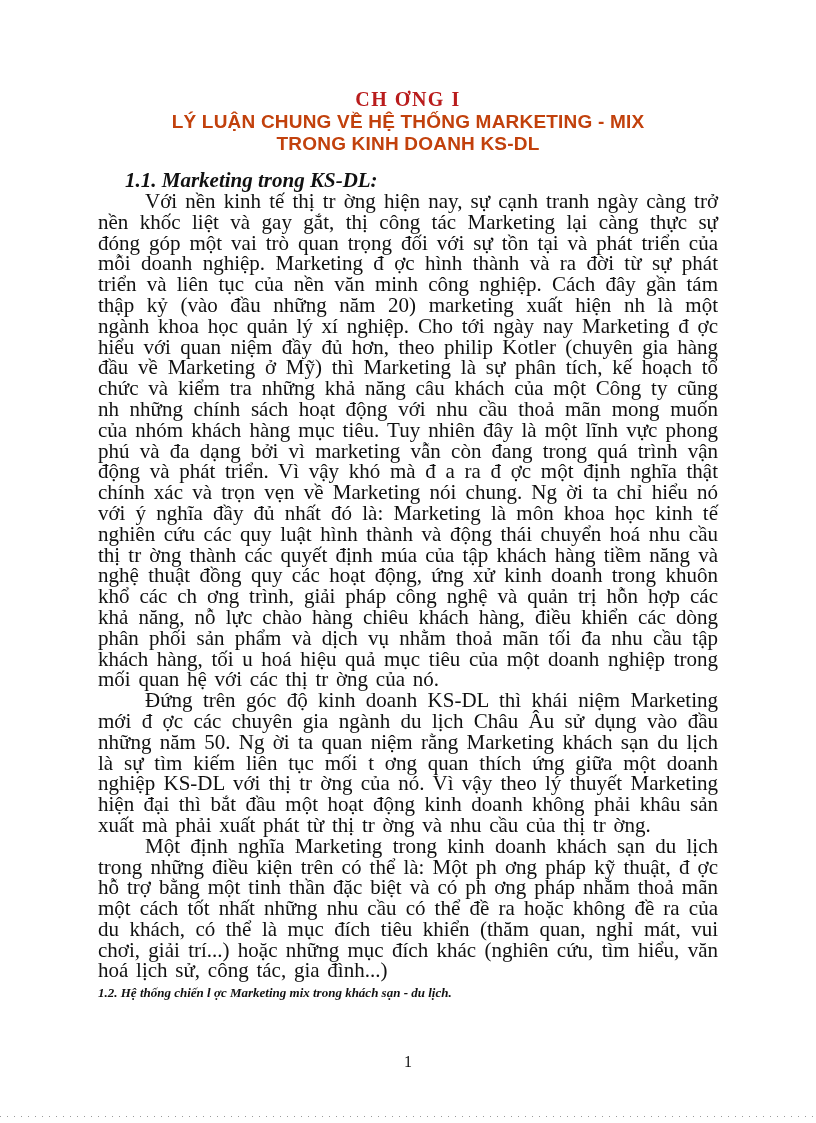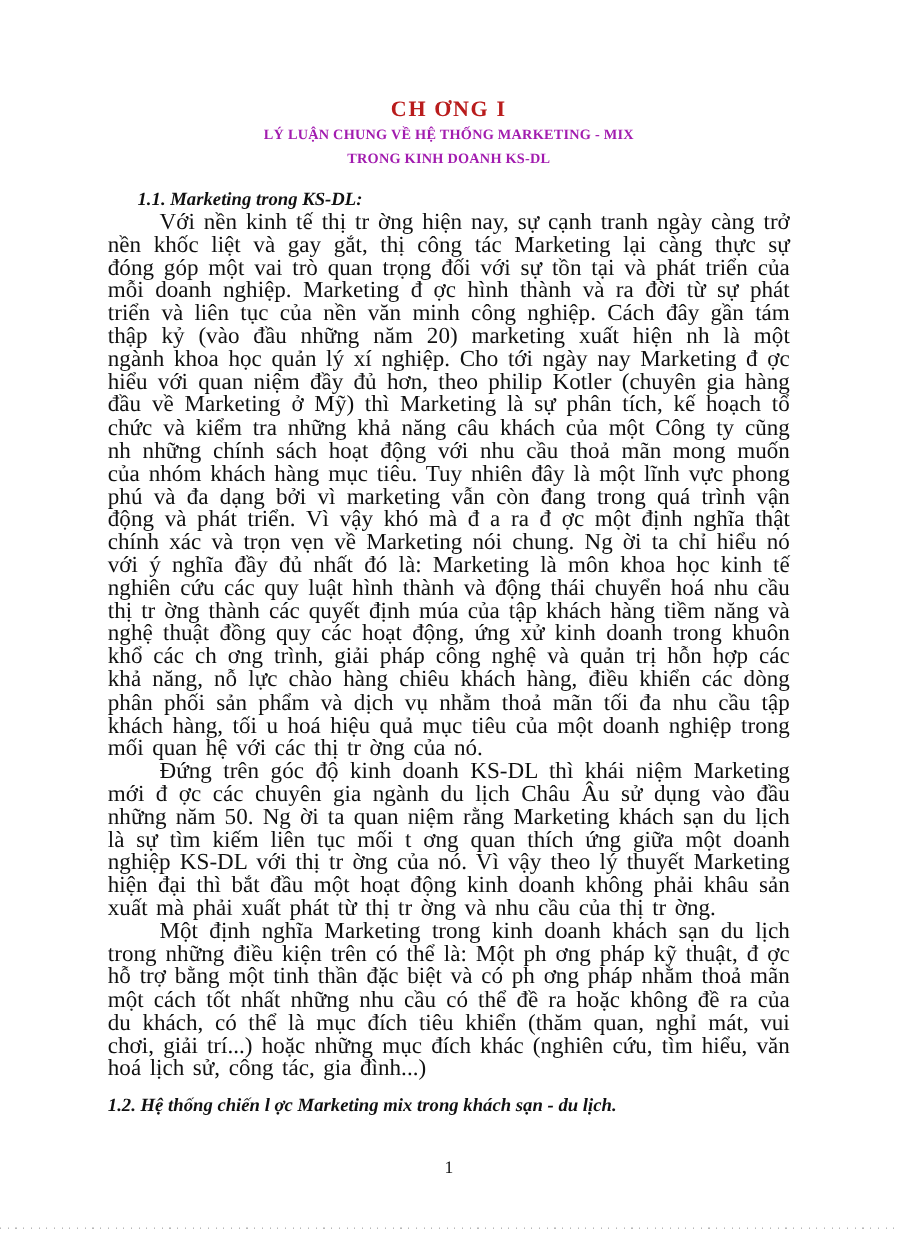--- a/index.html
+++ b/index.html
@@ -23,59 +23,59 @@
   }
   .chapter-line {
     font-family: "Liberation Serif", "DejaVu Serif", serif;
     font-weight: bold;
     font-size: 20px;
     line-height: 23px;
     letter-spacing: 1.5px;
     color: #b91c1c;
   }
   .main-title-line {
-    font-family: Liberation Serif, serif;
+    font-family: Liberation Sans, sans-serif;
     font-weight: bold;
-    font-size: 13px;
+    font-size: 19px;
     line-height: 22px;
     letter-spacing: 0.2px;
-    color: #a21caf;
+    color: #c2410c;
   }
   .content {
     margin: 15px 98px 0 98px;
     width: 620px;
   }
   .section-heading {
     font-weight: bold;
     font-size: 17px;
     line-height: 21px;
     padding-left: 27px;
   }
   .subsection-heading {
     font-weight: bold;
     font-style: italic;
-    font-size: 17px;
+    font-size: 21px;
     line-height: 21px;
     padding-left: 27px;
   }
   .body-paragraph {
     margin: 0;
     font-size: 21px;
     line-height: 20.8px;
     text-align: justify;
     text-indent: 47px;
     word-spacing: 2.5px;
   }
   .subsection-heading-bottom {
     font-weight: bold;
     font-style: italic;
-    font-size: 17px;
+    font-size: 13px;
     line-height: 21px;
     padding-left: 0;
-    margin-top: 13px;
+    margin-top: 1px;
   }
   .page-number {
     position: absolute;
     top: 1053px;
     left: 0;
     width: 100%;
     text-align: center;
     font-size: 16px;
     color: #111111;
   }

